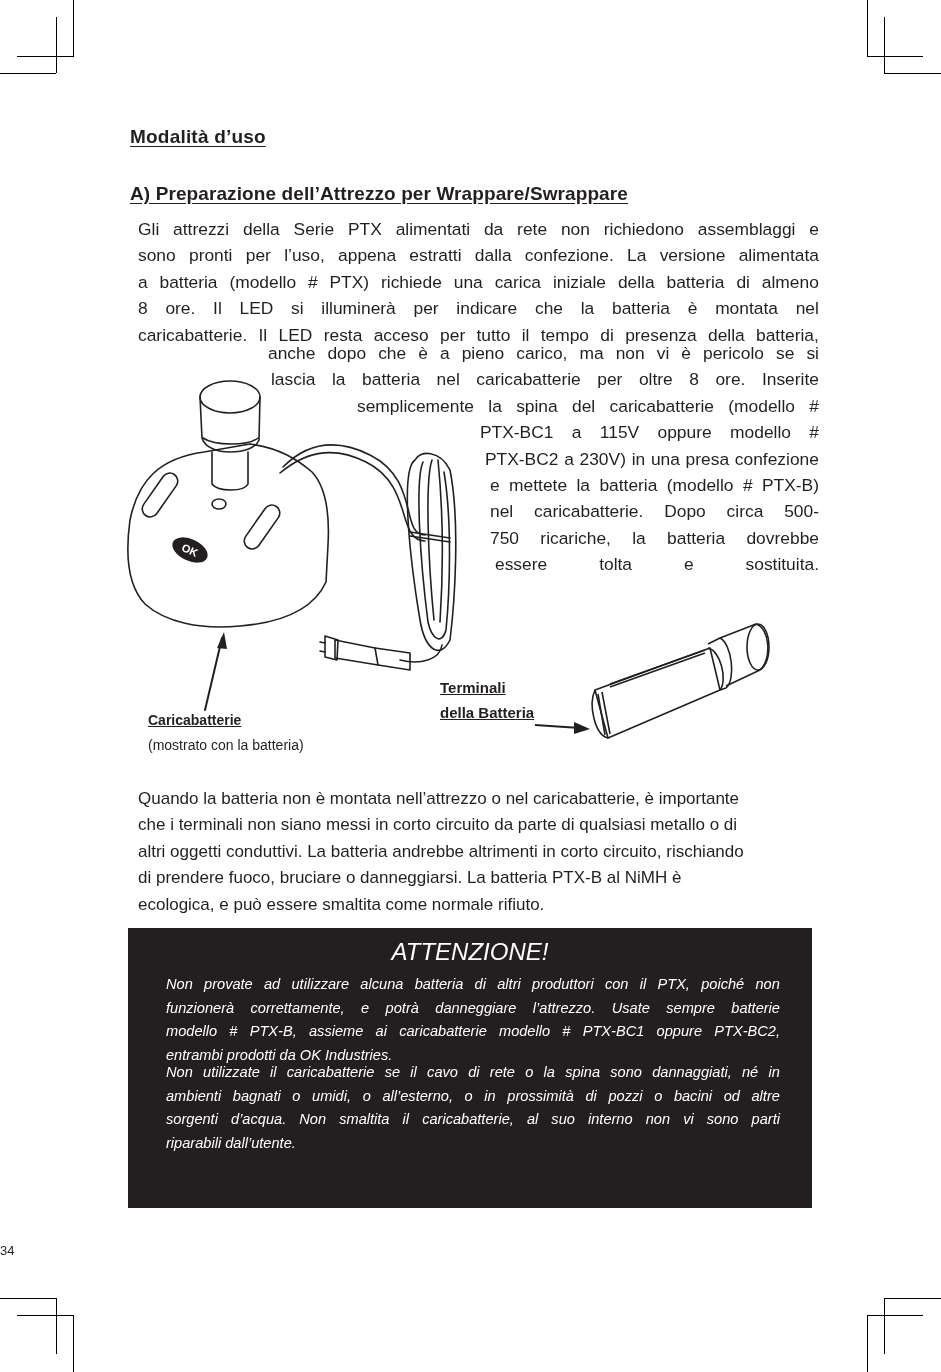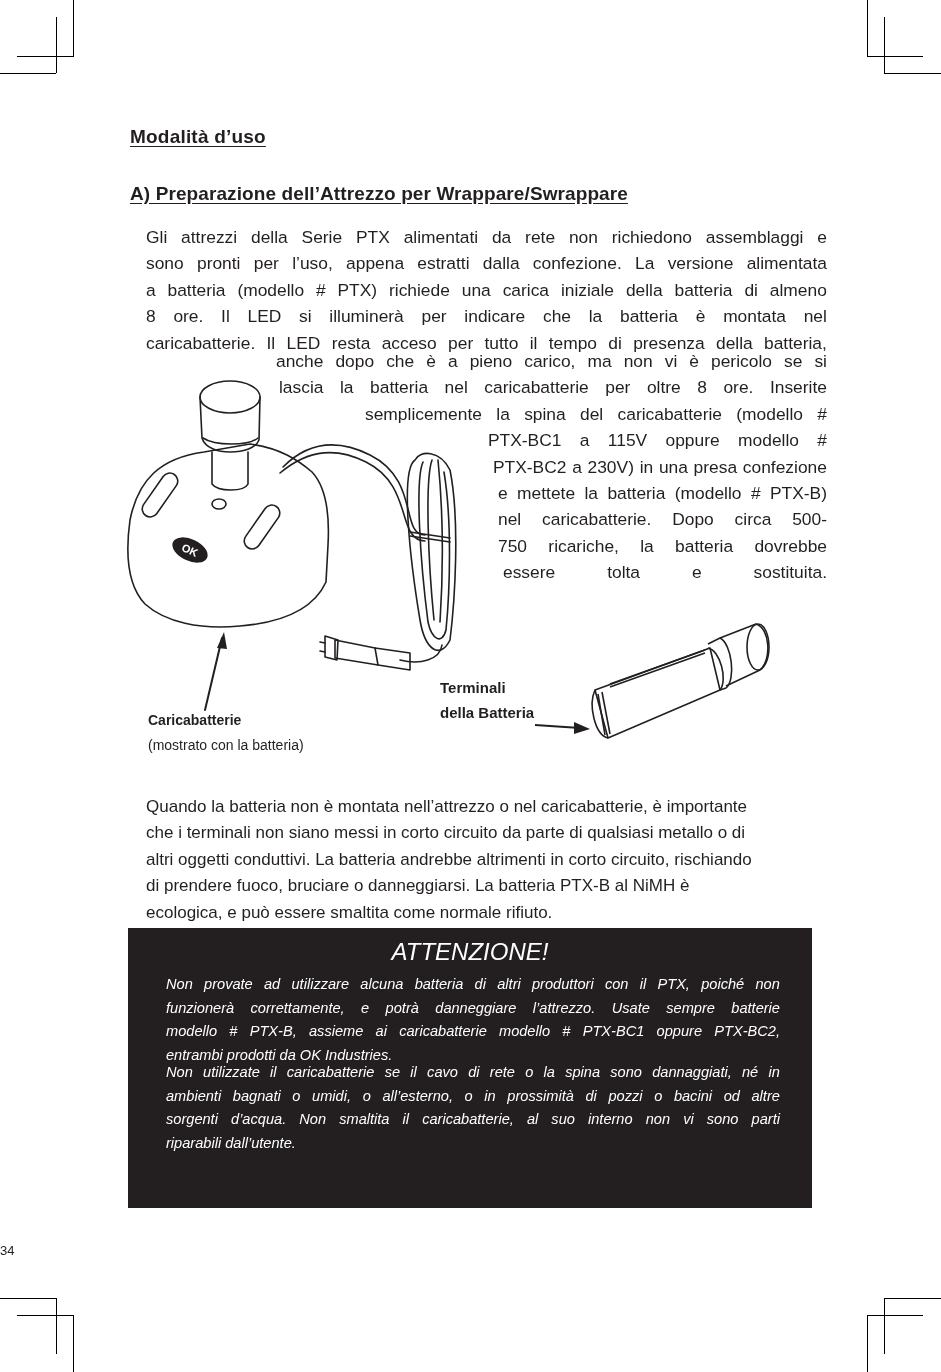--- a/index.html
+++ b/index.html
@@ -3,26 +3,26 @@
 <meta charset="utf-8">
 <style>
   html, body { margin: 0; padding: 0; background: #ffffff; }
   body { width: 941px; height: 1372px; position: relative; overflow: hidden;
          font-family: "Liberation Sans", "DejaVu Sans", sans-serif; color: #231f20; }
   .crop { position: absolute; background: #000; }
   .h1 { position: absolute; left: 130px; top: 126px; font-size: 19px; font-weight: bold;
         text-decoration: underline; text-underline-offset: 3px; letter-spacing: 0.2px; margin: 0; }
   .h2 { position: absolute; left: 130px; top: 183px; font-size: 19px; font-weight: bold;
         text-decoration: underline; text-underline-offset: 3px; margin: 0; letter-spacing: 0.1px; }
-  .p { position: absolute; font-size: 17.4px; line-height: 26.4px; margin: 16px; }
+  .p { position: absolute; font-size: 17.4px; line-height: 26.4px; margin: 8px; }
   .line { display: block; white-space: nowrap; }
   .fl { display: flex; justify-content: space-between; }
   .illus { position: absolute; left: 120px; top: 360px; width: 680px; height: 400px; }
   .label { position: absolute; font-size: 14px; line-height: 20px; }
-  .label.bold { font-weight: bold; }
+  .label.bold { font-weight: bold; text-decoration: underline; }
   .warnbox { position: absolute; left: 128px; top: 928px; width: 684px; height: 280px; background: #231f20; color: #fff; }
   .warn-title { position: absolute; left: 0; right: 0; top: 10px; text-align: center; font-style: italic; font-size: 24px; }
   .warn-p { position: absolute; left: 38px; width: 614px; font-style: italic; font-size: 14.6px; line-height: 23.6px; margin: 0; }
   .page-num { position: absolute; left: 0; right: 0; top: 1243px; text-align: left; font-size: 13px; }
 </style>
 </head>
 <body>
 
 <div>
   <div class="crop" style="left:73px;top:0;width:1px;height:57px"></div>

